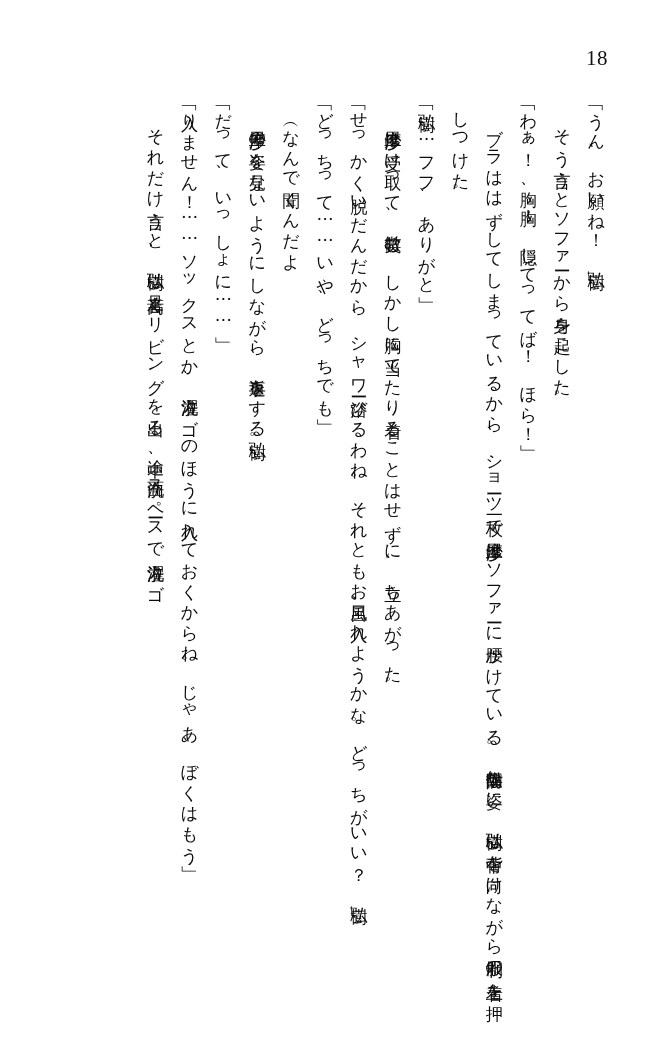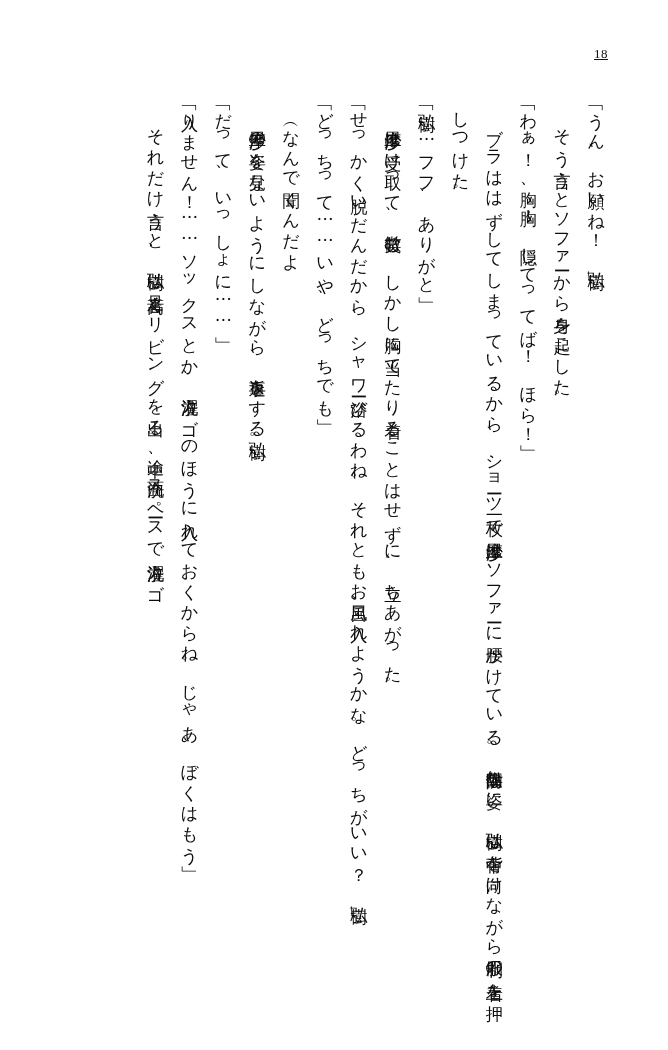--- a/index.html
+++ b/index.html
@@ -18,25 +18,24 @@
   .page {
     width: 668px;
     height: 1050px;
     position: relative;
     box-sizing: border-box;
   }
   .page-number {
     position: absolute;
     top: 46px;
     right: 60px;
-    font-size: 13px;
+    font-size: 21px;
     font-family: "Liberation Serif", "DejaVu Serif", serif;
     color: #111;
     letter-spacing: 0.5px;
-    text-decoration: underline;
   }
   .body-text {
     position: absolute;
     top: 100px;
     left: 42px;
     right: 56px;
     height: 910px;
     writing-mode: vertical-rl;
     -webkit-writing-mode: vertical-rl;
     text-orientation: upright;

